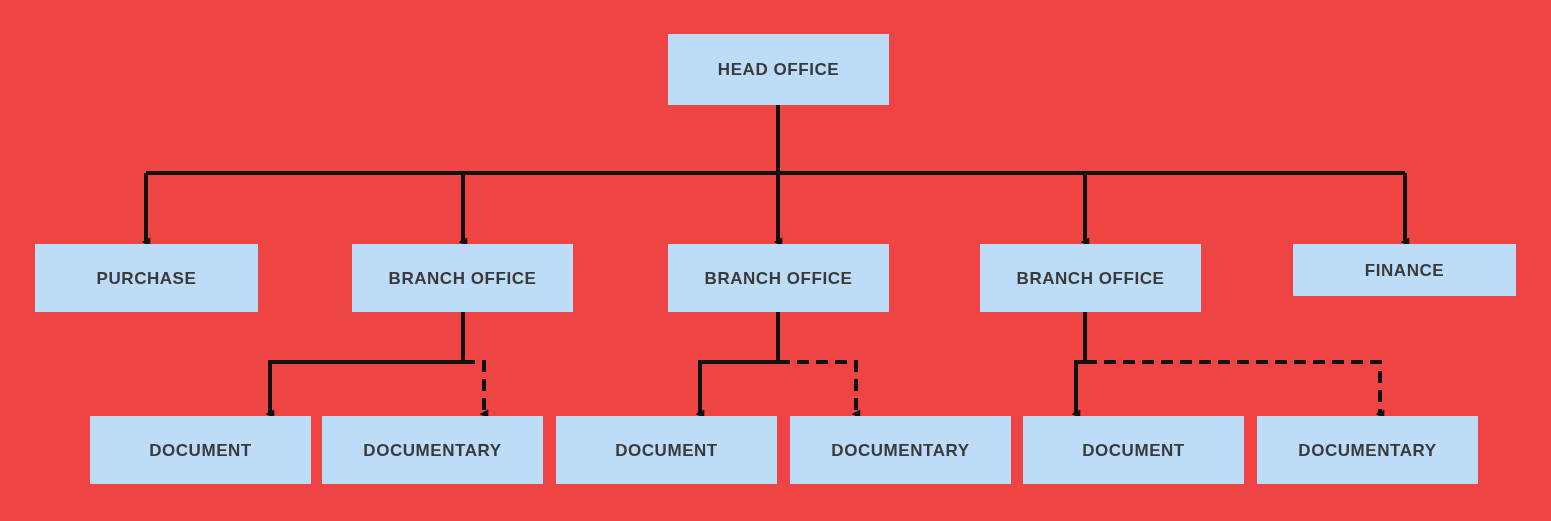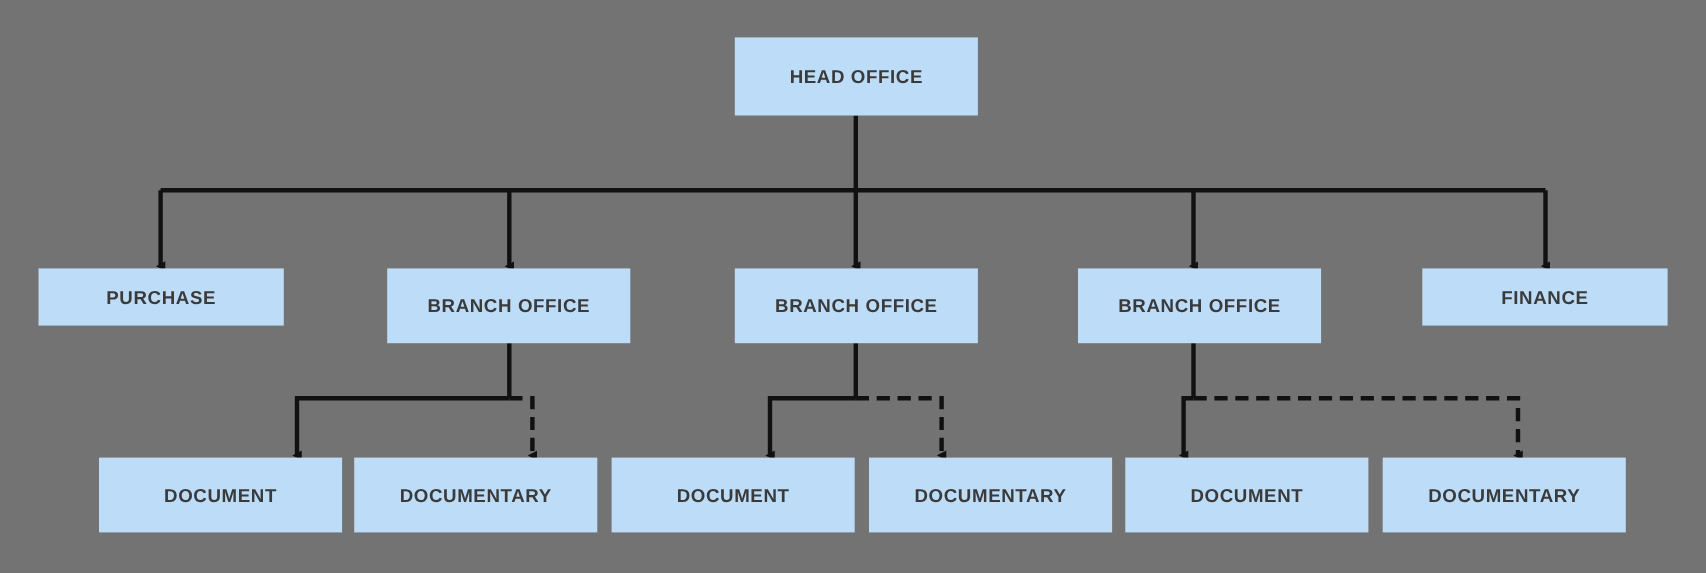--- a/index.html
+++ b/index.html
@@ -10,21 +10,21 @@
     width: 1551px;
     height: 521px;
     background: #fafafa;
     font-family: "Liberation Sans", sans-serif;
     overflow: hidden;
   }
   #chart-root {
     position: relative;
     width: 1551px;
     height: 521px;
-    background: #737373;
+    background: #ef4444;
   }
   #connector-layer {
     position: absolute;
     left: 0;
     top: 0;
     width: 1551px;
     height: 521px;
     pointer-events: none;
   }
   .node-box {
@@ -76,21 +76,21 @@
         <path d="M 1085 312 L 1085 362" fill="none" stroke="#111111" stroke-width="4" stroke-linecap="butt" stroke-linejoin="miter"></path>
         <path d="M 1085 362 L 1076 362 L 1076 414" fill="none" stroke="#111111" stroke-width="4" stroke-linecap="butt" stroke-linejoin="miter" marker-end="url(#arrowhead)"></path>
         <path d="M 1085 362 L 1380 362 L 1380 414" fill="none" stroke="#111111" stroke-width="4" stroke-linecap="butt" stroke-linejoin="miter" stroke-dasharray="12 7" marker-end="url(#arrowhead)"></path>
       </g>
   </svg>
 
   <div id="nodes">
       <div class="node-box" style="left: 668px; top: 34px; width: 221px; height: 71px;">
         <span class="node-label">HEAD OFFICE</span>
       </div>
-      <div class="node-box" style="left: 35px; top: 244px; width: 223px; height: 52px;">
+      <div class="node-box" style="left: 35px; top: 244px; width: 223px; height: 68px;">
         <span class="node-label">PURCHASE</span>
       </div>
       <div class="node-box" style="left: 352px; top: 244px; width: 221px; height: 68px;">
         <span class="node-label">BRANCH OFFICE</span>
       </div>
       <div class="node-box" style="left: 668px; top: 244px; width: 221px; height: 68px;">
         <span class="node-label">BRANCH OFFICE</span>
       </div>
       <div class="node-box" style="left: 980px; top: 244px; width: 221px; height: 68px;">
         <span class="node-label">BRANCH OFFICE</span>

